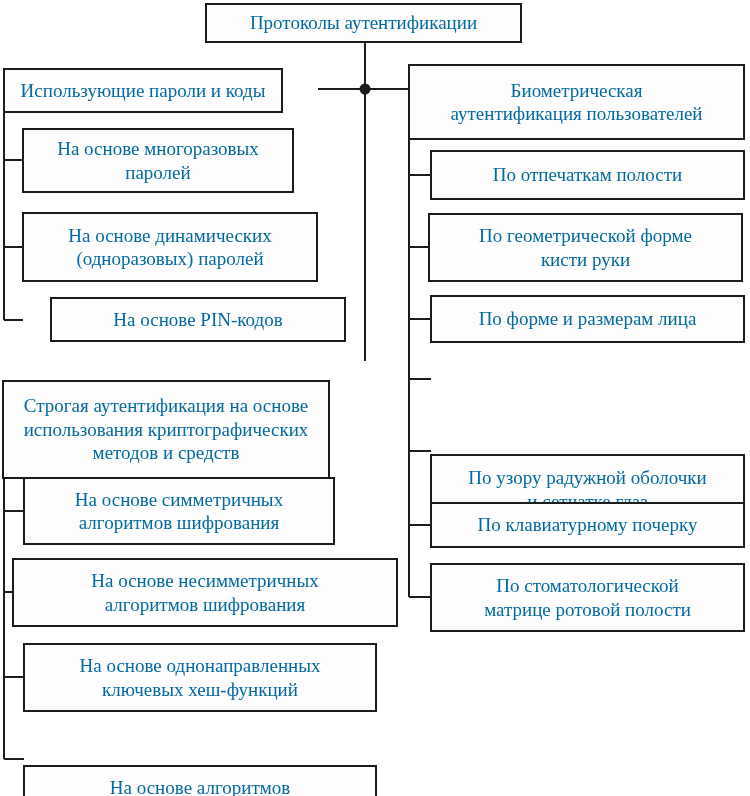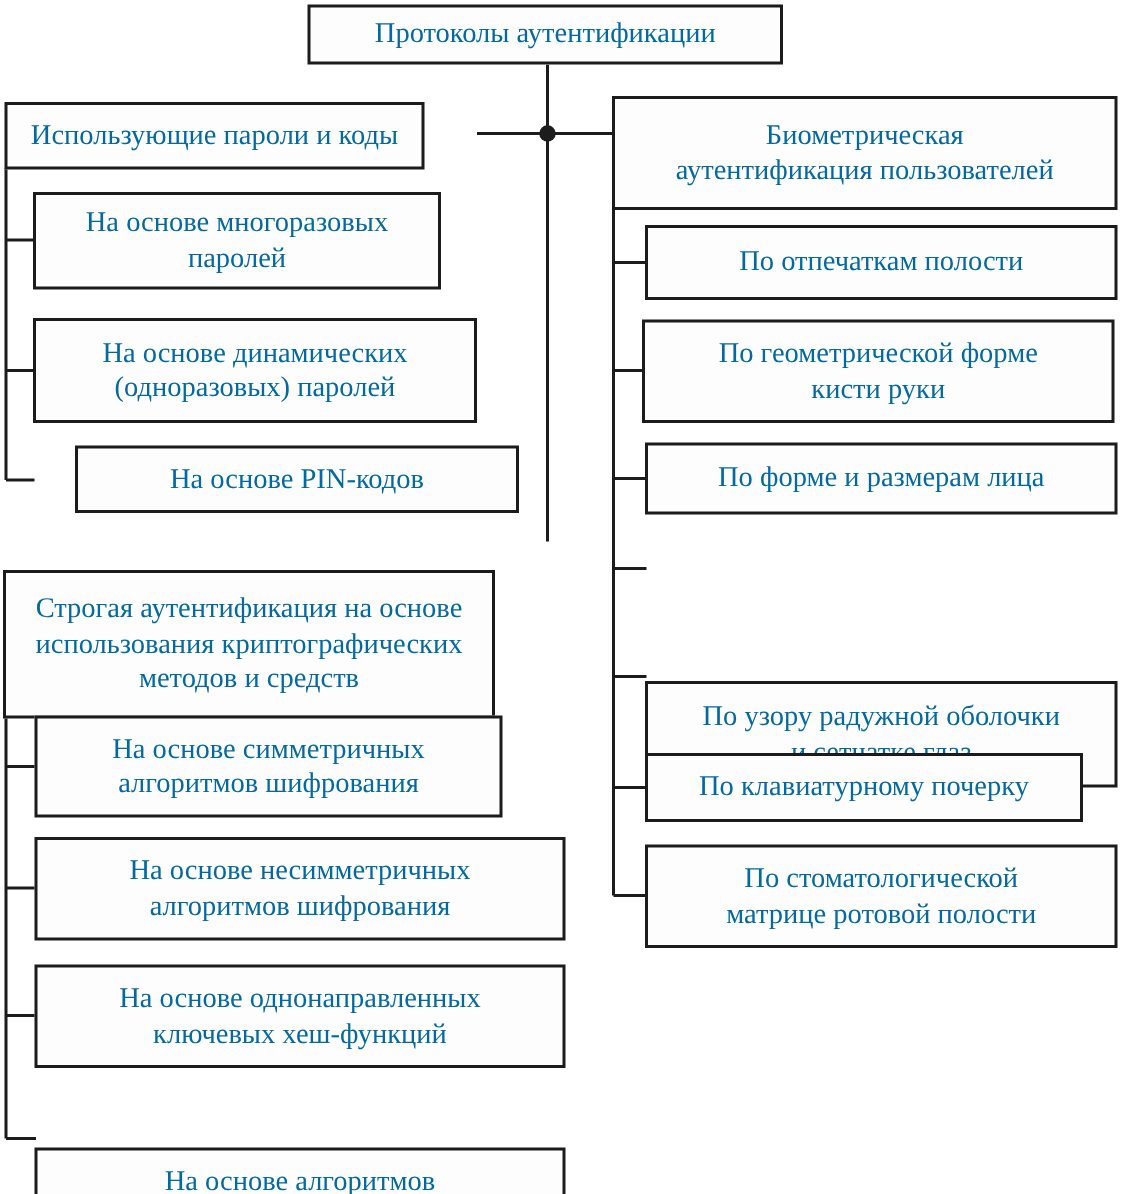--- a/index.html
+++ b/index.html
@@ -85,21 +85,21 @@
 
   <div class="box" style="left:22px; top:297px; width:296px; height:45px;margin-left:28px;">На основе PIN-кодов</div>
 
   <div class="box" style="left:2px; top:360px; width:328px; height:99px;margin-top:20px;">Строгая аутентификация на основе
 использования криптографических
 методов и средств</div>
 
   <div class="box" style="left:23px; top:477px; width:312px; height:68px;">На основе симметричных
 алгоритмов шифрования</div>
 
-  <div class="box" style="left:23px; top:558px; width:354px; height:69px;">На основе несимметричных
+  <div class="box" style="left:12px; top:558px; width:386px; height:69px;">На основе несимметричных
 алгоритмов шифрования</div>
 
   <div class="box" style="left:23px; top:643px; width:354px; height:69px;">На основе однонаправленных
 ключевых хеш-функций</div>
 
   <div class="box" style="left:23px; top:765px; width:354px; height:68px;">На основе алгоритмов
 электронной цифровой подписи</div>
 
   <div class="box" style="left:408px; top:64px; width:337px; height:76px;">Биометрическая
 аутентификация пользователей</div>
@@ -108,18 +108,18 @@
 
   <div class="box" style="left:428px; top:213px; width:315px; height:69px;">По геометрической форме
 кисти руки</div>
 
   <div class="box" style="left:430px; top:295px; width:315px; height:48px;">По форме и размерам лица</div>
 
 
   <div class="box" style="left:430px; top:416px; width:315px; height:71px;margin-top:38px;">По узору радужной оболочки
 и сетчатке глаз</div>
 
-  <div class="box" style="left:430px; top:502px; width:292px; height:46px;">По клавиатурному почерку</div>
+  <div class="box" style="left:430px; top:502px; width:315px; height:46px;">По клавиатурному почерку</div>
 
   <div class="box" style="left:430px; top:563px; width:315px; height:69px;">По стоматологической
 матрице ротовой полости</div>
 
 </div>
 
 </body></html>

